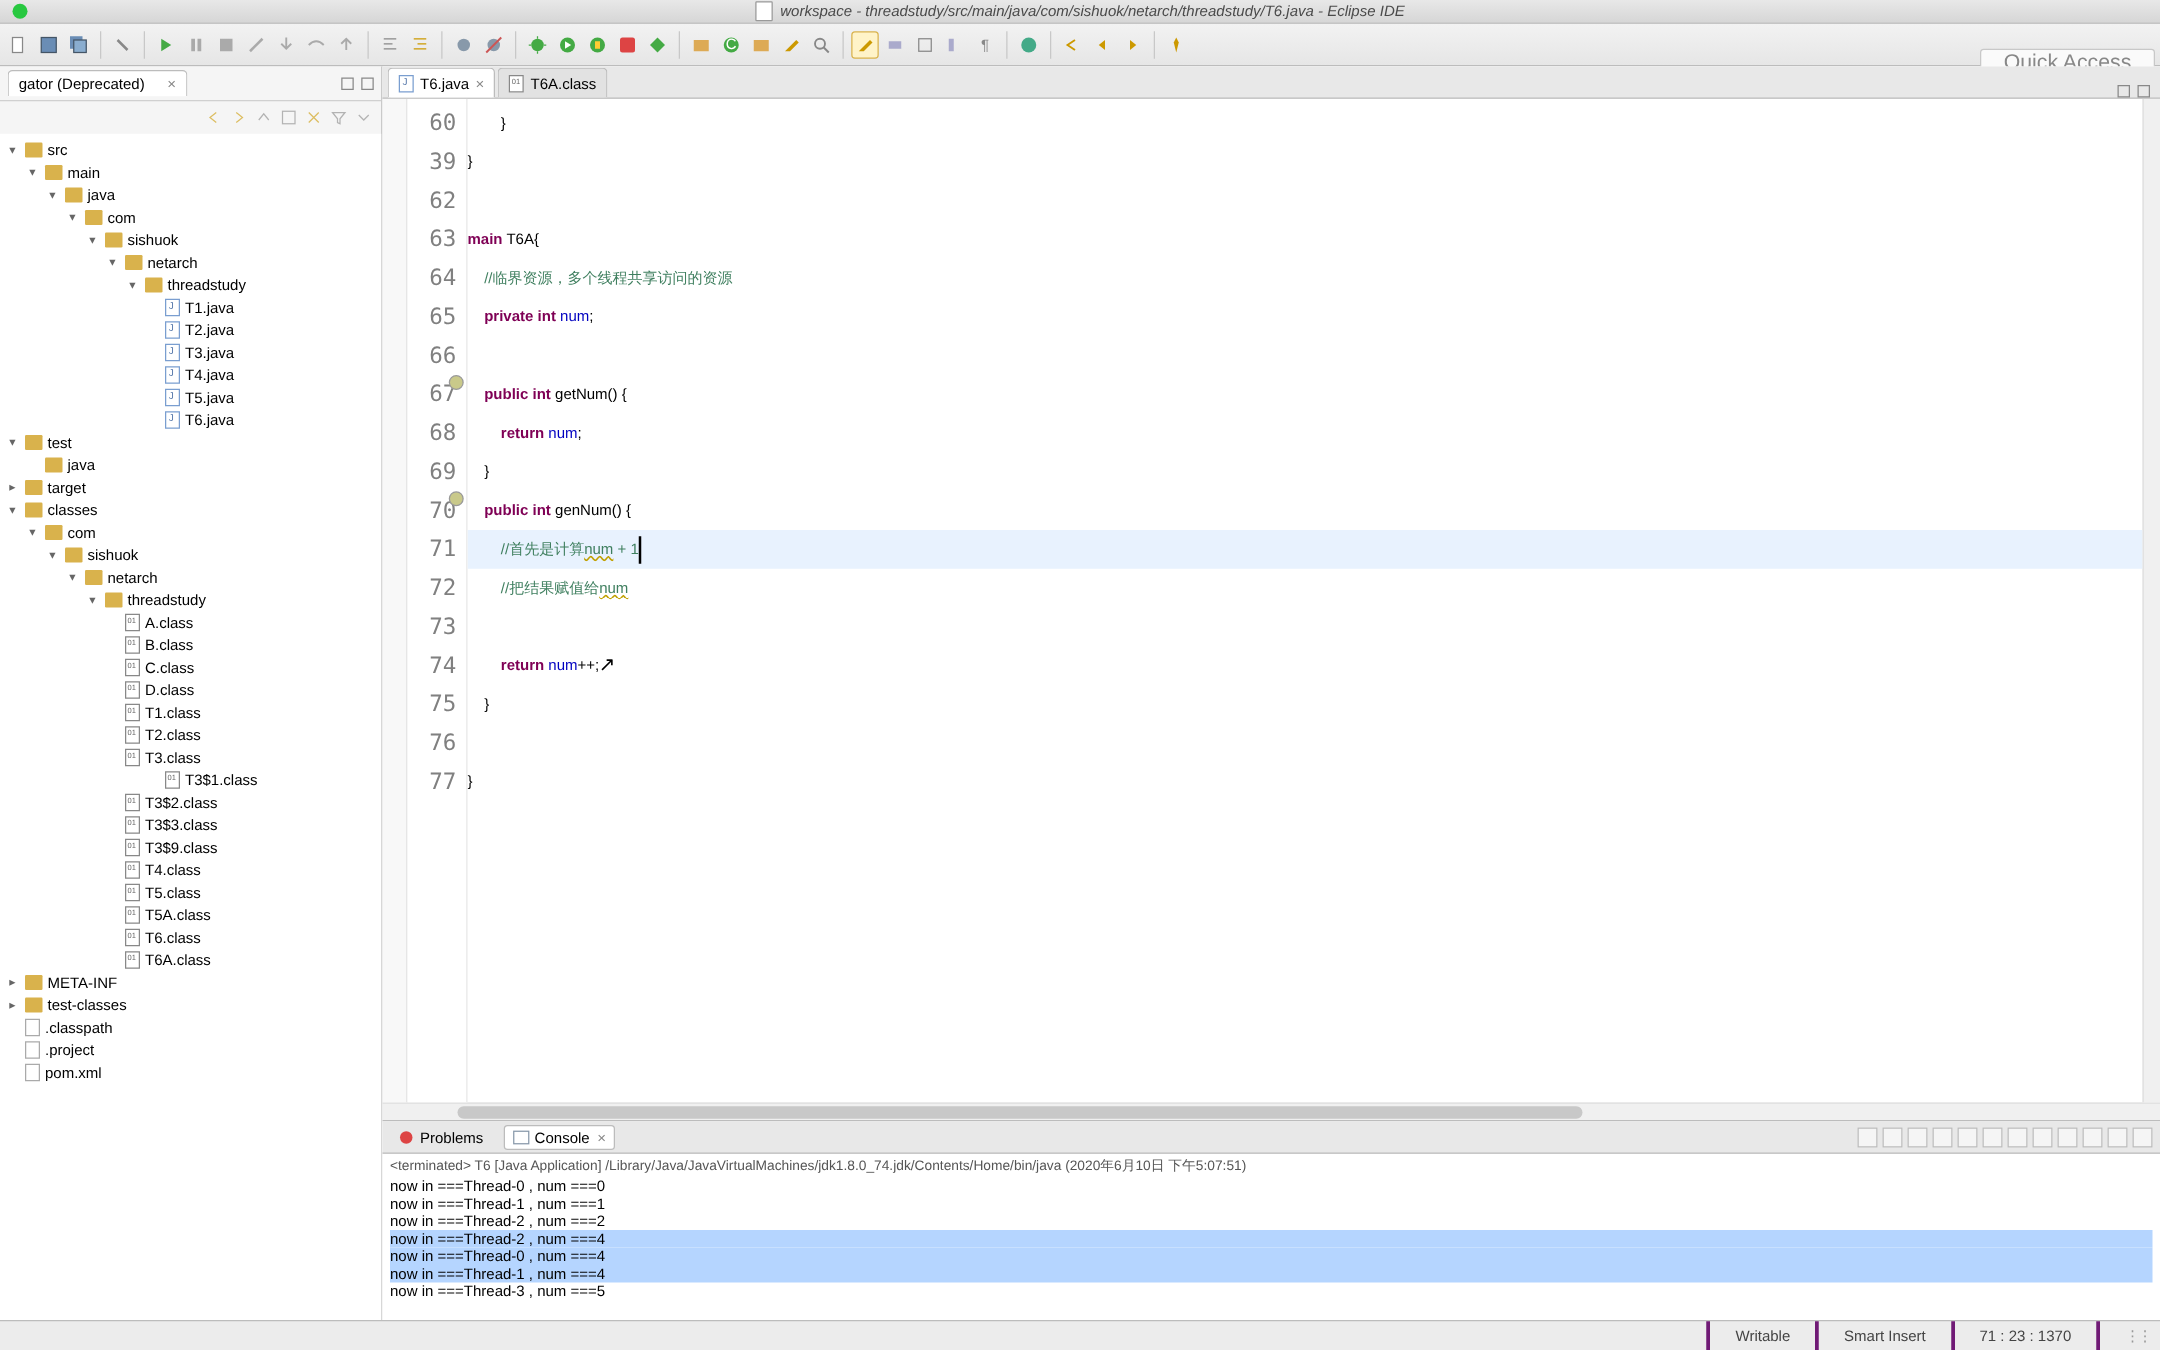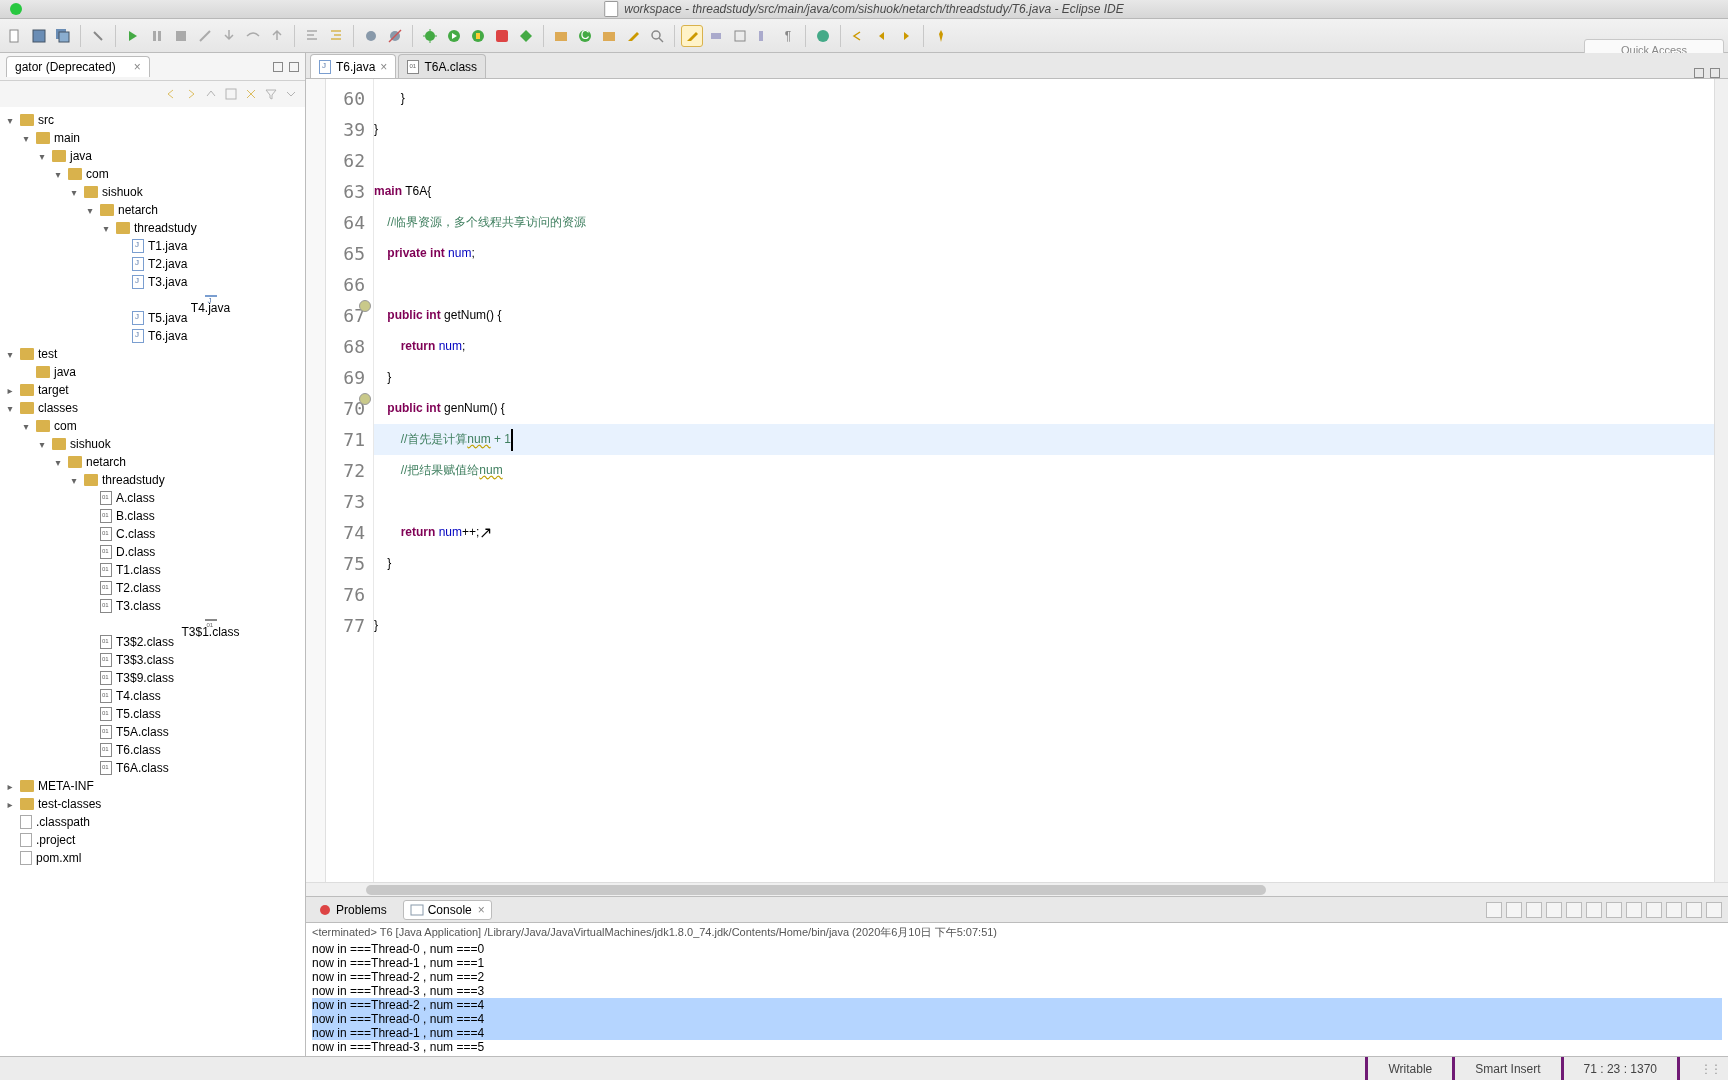--- a/index.html
+++ b/index.html
@@ -12,21 +12,21 @@
 .tl.green { background: #28c840; }
 .titlebar .title { position: absolute; left: 50%; transform: translateX(-50%); color: #4a4a4a; font-size: 13px; display: flex; align-items: center; gap: 6px; }
 .doc-icon { width: 14px; height: 16px; background: #fff; border: 1px solid #999; border-radius: 1px; }
 
 
 .toolbar { height: 34px; background: linear-gradient(#f2f2f2,#e6e6e6); border-bottom: 1px solid #bcbcbc; display: flex; align-items: center; padding: 0 4px; gap: 2px; }
 .tb-btn { width: 22px; height: 22px; display: flex; align-items: center; justify-content: center; border-radius: 3px; }
 .tb-sep { width: 1px; height: 22px; background: #c8c8c8; margin: 0 4px; }
 .tb-ic { width: 16px; height: 16px; }
 .spacer { flex: 1; }
-.quick-access { width: 140px; height: 22px; background: #fafafa; border: 1px solid #c8c8c8; border-radius: 3px; display: flex; align-items: center; justify-content: center; color: #888; font-size: 11px; margin-top: 28px; }
+.quick-access { width: 140px; height: 22px; background: #fafafa; border: 1px solid #c8c8c8; border-radius: 3px; display: flex; align-items: center; justify-content: center; color: #888; font-size: 17px; margin-top: 28px; }
 
 
 .main { flex: 1; display: flex; overflow: hidden; }
 
 
 .sidebar { width: 306px; background: #f5f5f5; border-right: 1px solid #bcbcbc; display: flex; flex-direction: column; }
 .sb-header { height: 28px; display: flex; align-items: center; padding: 0 6px; border-bottom: 1px solid #d0d0d0; }
 .sb-tab { background: #fff; border: 1px solid #bcbcbc; border-bottom: none; padding: 3px 8px; border-radius: 4px 4px 0 0; display: flex; align-items: center; gap: 14px; font-size: 11px; }
 .sb-tab .x { color: #888; margin-left: 4px; }
 .sb-header .mini { margin-left: auto; display: flex; gap: 6px; }
@@ -380,21 +380,21 @@
         <div class="tree-node" style="padding-left: 116px;">
           <span class="tw"></span>
           <span class="jfile"></span>
           <span>T2.java</span>
         </div>
         <div class="tree-node" style="padding-left: 116px;">
           <span class="tw"></span>
           <span class="jfile"></span>
           <span>T3.java</span>
         </div>
-        <div class="tree-node" style="padding-left: 116px; flex-direction: column;">
+        <div class="tree-node" style="padding-left: 116px;">
           <span class="tw"></span>
           <span class="jfile"></span>
           <span>T4.java</span>
         </div>
         <div class="tree-node" style="padding-left: 116px;">
           <span class="tw"></span>
           <span class="jfile"></span>
           <span>T5.java</span>
         </div>
         <div class="tree-node" style="padding-left: 116px;">
@@ -470,21 +470,21 @@
         <div class="tree-node" style="padding-left: 84px;">
           <span class="tw"></span>
           <span class="cfile"></span>
           <span>T2.class</span>
         </div>
         <div class="tree-node" style="padding-left: 84px;">
           <span class="tw"></span>
           <span class="cfile"></span>
           <span>T3.class</span>
         </div>
-        <div class="tree-node" style="padding-left: 116px; flex-direction: column;">
+        <div class="tree-node" style="padding-left: 116px;">
           <span class="tw"></span>
           <span class="cfile"></span>
           <span>T3$1.class</span>
         </div>
         <div class="tree-node" style="padding-left: 84px;">
           <span class="tw"></span>
           <span class="cfile"></span>
           <span>T3$2.class</span>
         </div>
         <div class="tree-node" style="padding-left: 84px;">
@@ -642,21 +642,20 @@
           <span class="ic"></span>
           <span class="ic"></span>
           <span class="ic"></span>
         </div>
       </div>
       <div class="console-hdr">&lt;terminated&gt; T6 [Java Application] /Library/Java/JavaVirtualMachines/jdk1.8.0_74.jdk/Contents/Home/bin/java (2020年6月10日 下午5:07:51)</div>
       <div class="console-body" id="console-body">
           <div class="cln">now in ===Thread-0 , num ===0</div>
           <div class="cln">now in ===Thread-1 , num ===1</div>
           <div class="cln">now in ===Thread-2 , num ===2</div>
-          <div class="cln">now in ===Thread-3 , num ===3</div>
           <div class="cln sel">now in ===Thread-2 , num ===4</div>
           <div class="cln sel">now in ===Thread-0 , num ===4</div>
           <div class="cln sel">now in ===Thread-1 , num ===4</div>
           <div class="cln">now in ===Thread-3 , num ===5</div>
         </div>
     </div>
   </div>
 </div>
 
 <div class="status">

